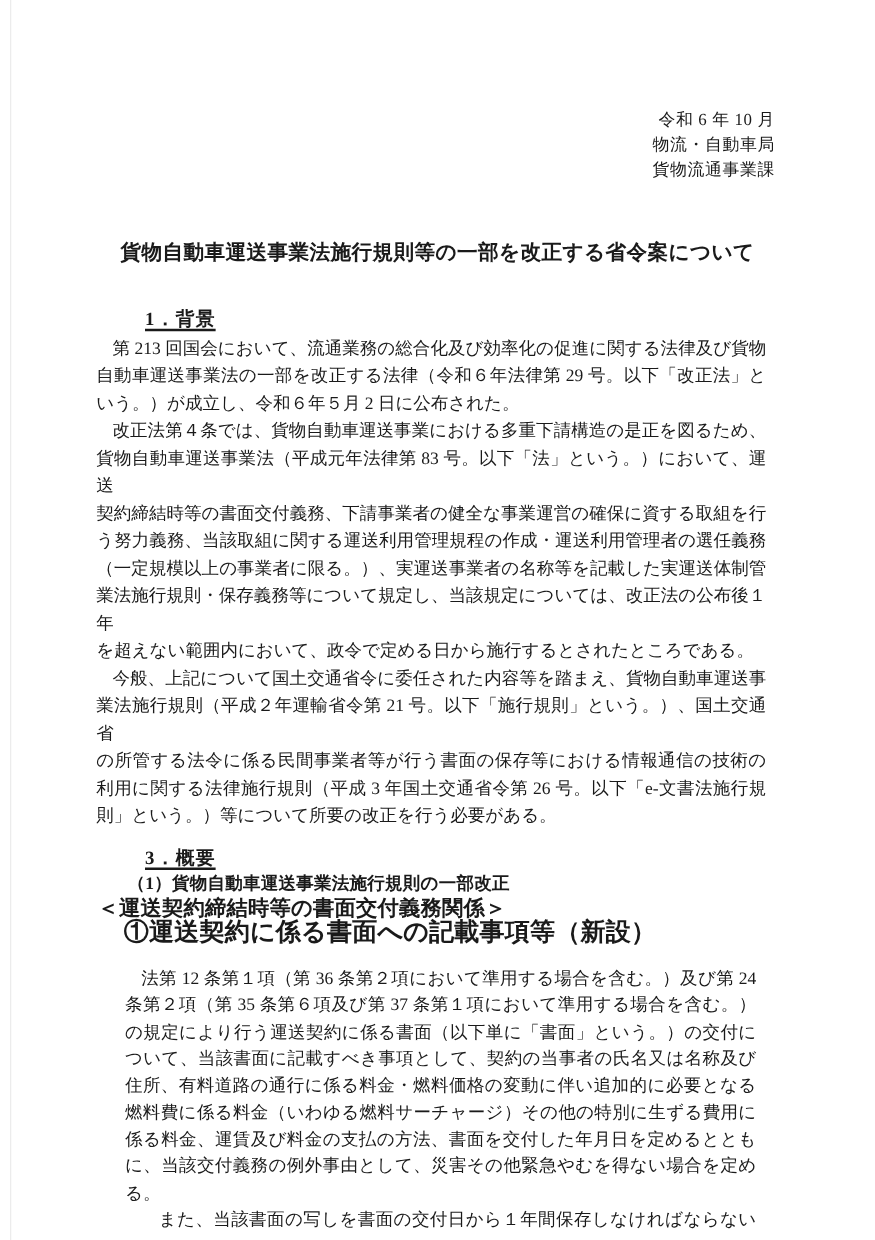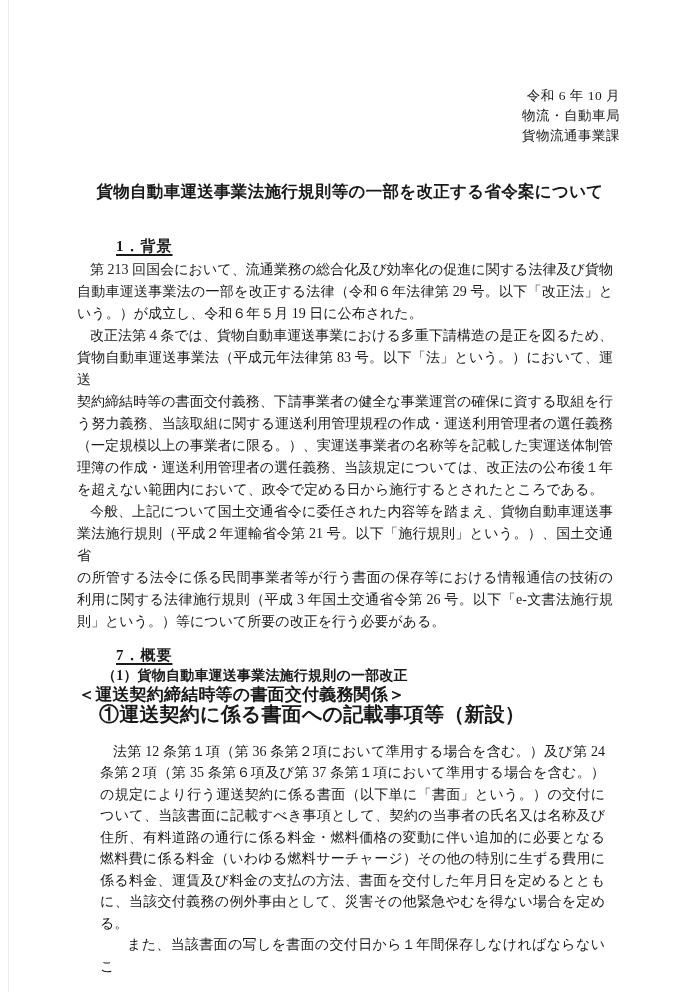--- a/index.html
+++ b/index.html
@@ -18,21 +18,21 @@
     background:#ececec;
   }
   
   .doc-header{margin-right:80px;}
   .doc-header .hline{
     margin-left:auto;width:max-content;
     font-size:13.5px;line-height:20px;letter-spacing:0.5px;
   }
   
   .doc-title{
-    margin-top:36px;
+    margin-top:46px;
     text-align:center;
     font-size:16.5px;font-weight:700;
     letter-spacing:0.3px;line-height:20px;
   }
   
   .sec-heading{
     margin:36px 0 0 80px;
     font-size:15px;font-weight:700;line-height:16px;letter-spacing:1px;
   }
   .sec-heading.second{margin-top:14px;}
@@ -85,36 +85,36 @@
     <div class="hline">貨物流通事業課</div>
   </div>
 
   <div class="doc-title">貨物自動車運送事業法施行規則等の一部を改正する省令案について</div>
 
   <div class="sec-heading"><span class="u">1．背景</span></div>
 
   <div class="body-a">
     <div class="line jl i1">第 213 回国会において、流通業務の総合化及び効率化の促進に関する法律及び貨物</div>
     <div class="line jl">自動車運送事業法の一部を改正する法律（令和６年法律第 29 号。以下「改正法」と</div>
-    <div class="line el">いう。）が成立し、令和６年５月 19 日に公布された。</div>
+    <div class="line el">いう。）が成立し、令和６年５月 2 日に公布された。</div>
     <div class="line jl i1">改正法第４条では、貨物自動車運送事業における多重下請構造の是正を図るため、</div>
     <div class="line jl">貨物自動車運送事業法（平成元年法律第 83 号。以下「法」という。）において、運送</div>
     <div class="line jl">契約締結時等の書面交付義務、下請事業者の健全な事業運営の確保に資する取組を行</div>
     <div class="line jl">う努力義務、当該取組に関する運送利用管理規程の作成・運送利用管理者の選任義務</div>
     <div class="line jl">（一定規模以上の事業者に限る。）、実運送事業者の名称等を記載した実運送体制管</div>
-    <div class="line jl">理簿の作成・運送利用管理者の選任義務、当該規定については、改正法の公布後１年</div>
+    <div class="line jl">業法施行規則・保存義務等について規定し、当該規定については、改正法の公布後１年</div>
     <div class="line el">を超えない範囲内において、政令で定める日から施行するとされたところである。</div>
     <div class="line jl i1">今般、上記について国土交通省令に委任された内容等を踏まえ、貨物自動車運送事</div>
     <div class="line jl">業法施行規則（平成２年運輸省令第 21 号。以下「施行規則」という。）、国土交通省</div>
     <div class="line jl">の所管する法令に係る民間事業者等が行う書面の保存等における情報通信の技術の</div>
     <div class="line jl">利用に関する法律施行規則（平成 3 年国土交通省令第 26 号。以下「e-文書法施行規</div>
     <div class="line el">則」という。）等について所要の改正を行う必要がある。</div>
   </div>
 
-  <div class="sec-heading second"><span class="u">7．概要</span></div>
+  <div class="sec-heading second"><span class="u">3．概要</span></div>
 
   <div class="sub-heading">（1）貨物自動車運送事業法施行規則の一部改正</div>
   <div class="bracket-heading">＜運送契約締結時等の書面交付義務関係＞</div>
   <div class="item-heading">①運送契約に係る書面への記載事項等（新設）</div>
 
   <div class="body-b">
     <div class="line jl i1">法第 12 条第１項（第 36 条第２項において準用する場合を含む。）及び第 24</div>
     <div class="line jl">条第２項（第 35 条第６項及び第 37 条第１項において準用する場合を含む。）</div>
     <div class="line jl">の規定により行う運送契約に係る書面（以下単に「書面」という。）の交付に</div>
     <div class="line jl">ついて、当該書面に記載すべき事項として、契約の当事者の氏名又は名称及び</div>

